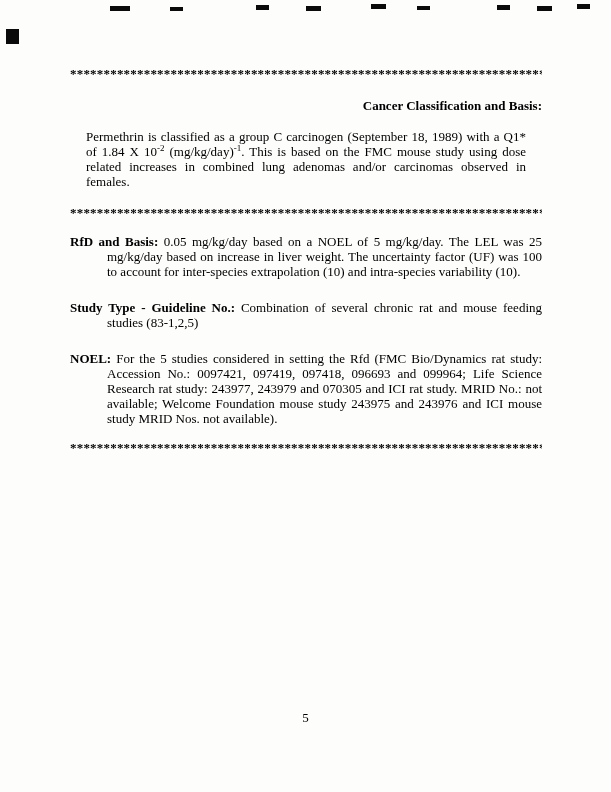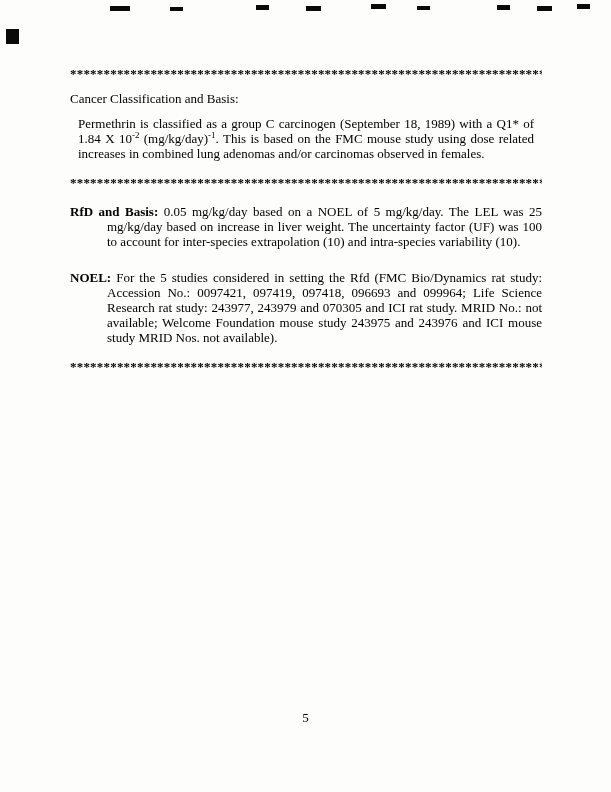--- a/index.html
+++ b/index.html
@@ -42,27 +42,28 @@
   .stars {
     font-weight: bold;
     white-space: nowrap;
     overflow: hidden;
     width: 472px;
     letter-spacing: 0.2px;
   }
   .stars.mid { margin-top: 14px; }
 
   .heading {
-    font-weight: normal;
-    margin: 10px 0 10px 0;
+    font-weight: bold;
+    margin: 17px 0 10px 0;
     font-size: 13px;
+    text-align: right;
   }
 
   .para {
-    margin: 8px;
+    margin: 16px;
     text-align: justify;
   }
   sup {
     font-size: 9px;
     line-height: 0;
   }
 
   .hang {
     margin: 21px 0 0 0;
     padding-left: 37px;
@@ -101,20 +102,21 @@
 
   <div class="heading">Cancer Classification and Basis:</div>
 
   <p class="para"><span>Permethrin is classified as a group C carcinogen (September 18, 1989) with a Q1* of 1.84 X 10</span><sup>-2</sup><span> (mg/kg/day)</span><sup>-1</sup><span>.  This is based on the FMC mouse study using dose related increases in combined lung adenomas and/or carcinomas observed in females.</span></p>
 
   <div class="stars mid">**************************************************************************</div>
 
   <p class="hang first"><b>RfD and Basis:</b>  <span>0.05 mg/kg/day based on a NOEL of 5 mg/kg/day.  The LEL was 25 mg/kg/day based on increase in liver weight.  The uncertainty factor (UF) was 100 to account for inter-species extrapolation (10) and intra-species variability (10).</span></p>
 
 
+  <p class="hang"><b>Study Type - Guideline No.:</b>  <span>Combination of several chronic rat and mouse feeding studies (83-1,2,5)</span></p>
 
   <p class="hang"><b>NOEL:</b> <span>For the 5 studies considered in setting the Rfd (FMC Bio/Dynamics rat study: Accession No.: 0097421, 097419, 097418, 096693 and 099964;  Life Science Research rat study: 243977, 243979 and 070305 and ICI rat study. MRID No.: not available; Welcome Foundation mouse study 243975 and 243976 and ICI mouse study MRID Nos. not available).</span></p>
 
   <div class="stars mid">**************************************************************************</div>
 
 </div>
 
 <div class="pagenum">5</div>
 
 </body></html>

